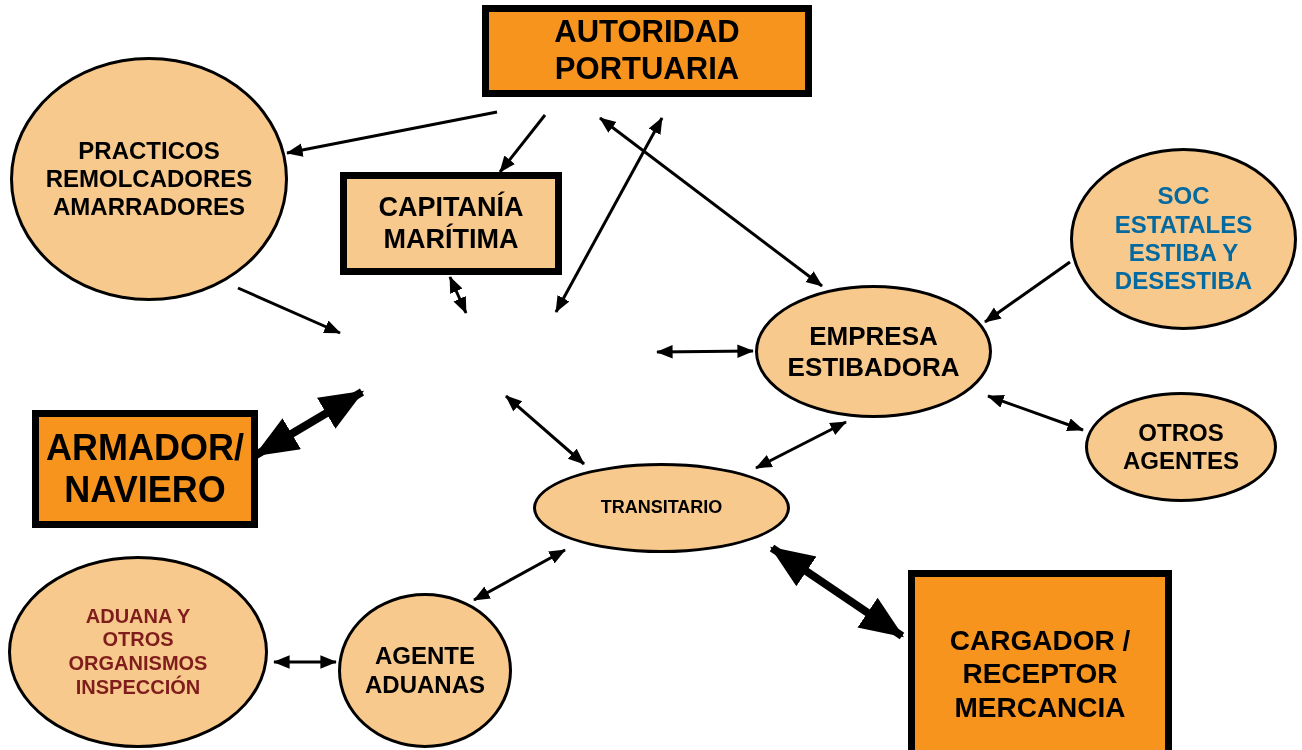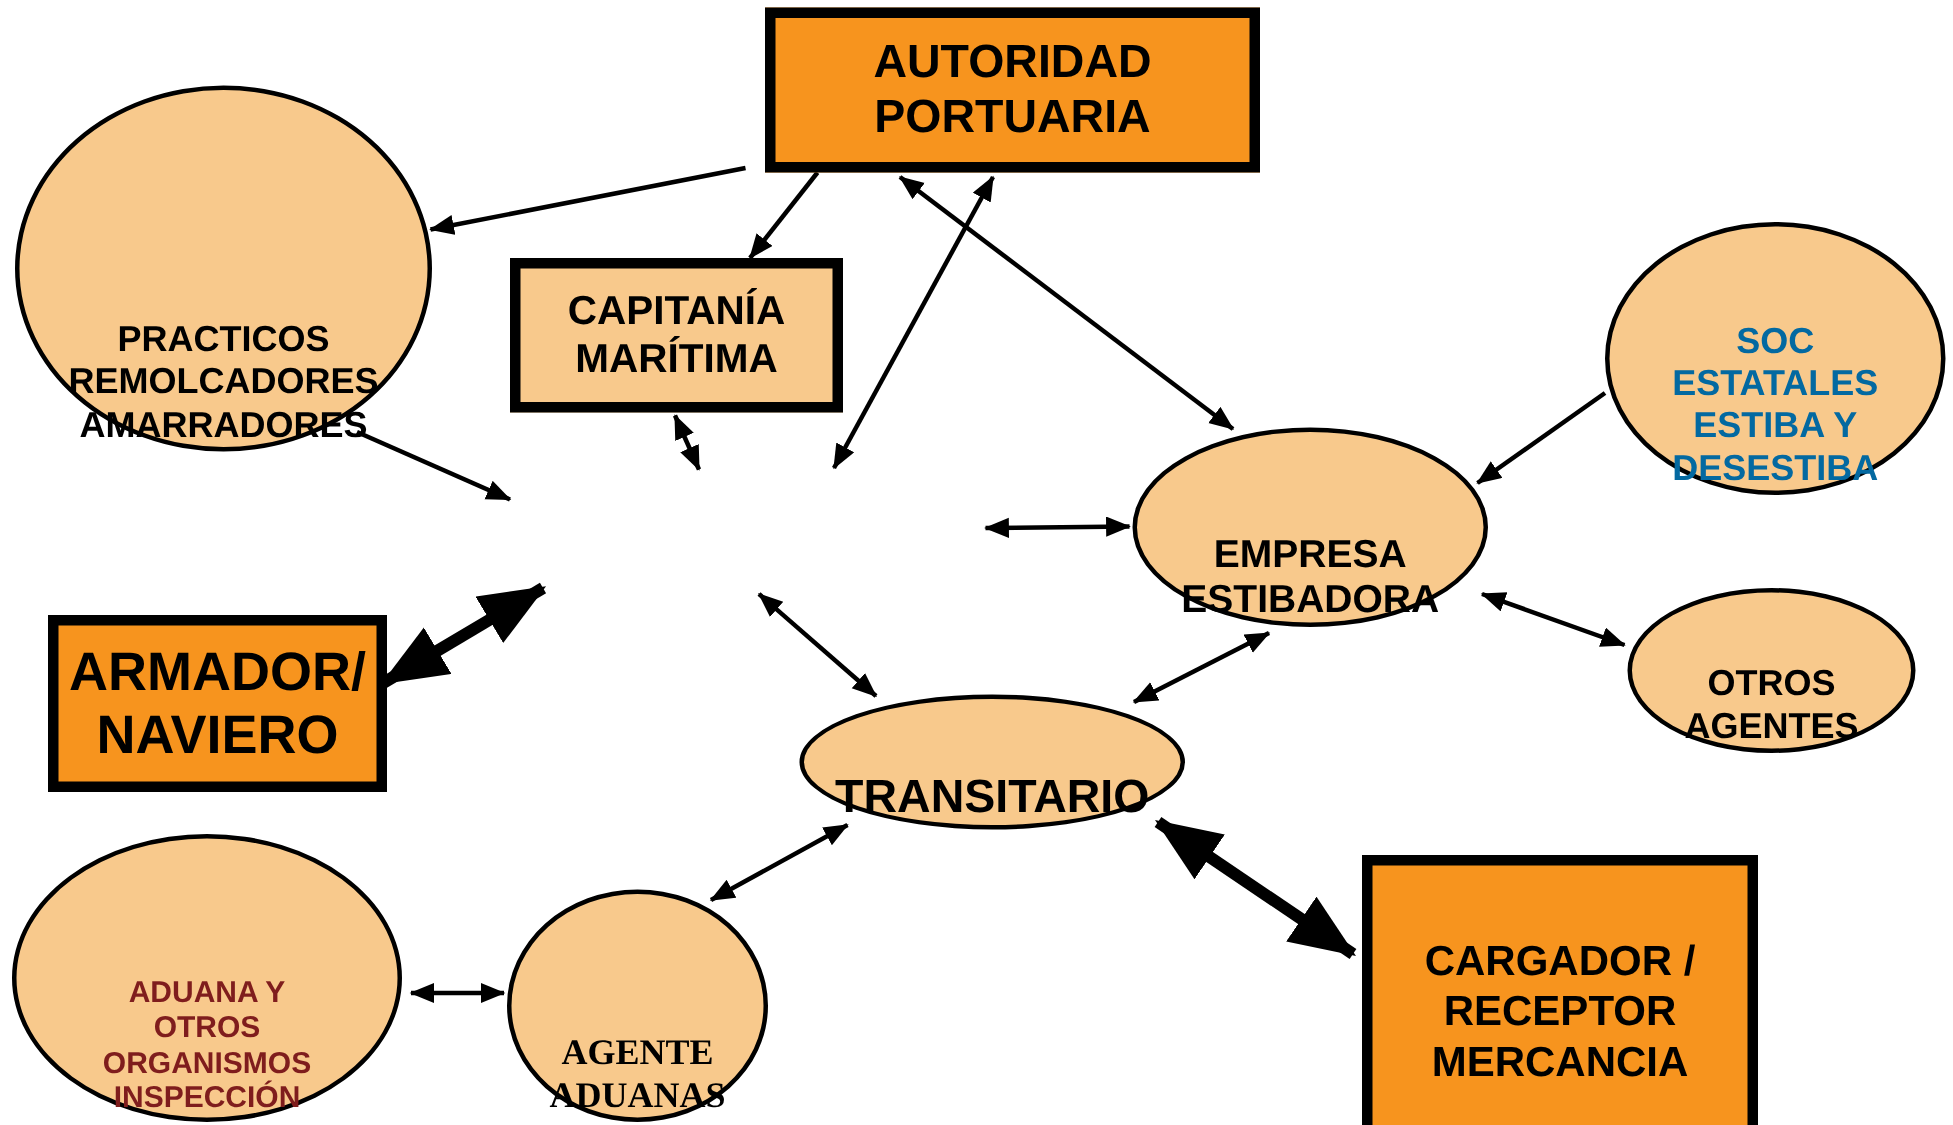--- a/index.html
+++ b/index.html
@@ -26,21 +26,21 @@
     font-weight: bold;
     color: #000000;
     border-style: solid;
     border-color: #000000;
     line-height: 1.18;
   }
   .node .label {
     white-space: pre-line;
     padding: 0 6px;
   }
-  .node.ellipse { border-radius: 50%; align-items: flex-end; }
+  .node.ellipse { border-radius: 50%; }
 </style>
 </head>
 <body>
 
 <div id="stage" style="background: rgb(255, 255, 255);">
   <svg id="edges" xmlns="http://www.w3.org/2000/svg" viewBox="0 0 1302 750">
     <defs>
       <marker id="arrowhead-end" markerWidth="6" markerHeight="5" refX="5.2" refY="2.25" orient="auto" markerUnits="strokeWidth">
         <path d="M0,0 L5.5,2.25 L0,4.5 Z" fill="#000000"></path>
       </marker>
@@ -58,21 +58,21 @@
       <line x1="1070" y1="262" x2="985" y2="322" stroke="#000000" stroke-width="3" marker-end="url(#arrowhead-end)"></line>
       <line x1="988" y1="396" x2="1083" y2="430" stroke="#000000" stroke-width="3" marker-end="url(#arrowhead-end)" marker-start="url(#arrowhead-start)"></line>
       <line x1="256" y1="455" x2="362" y2="392" stroke="#000000" stroke-width="8" marker-end="url(#arrowhead-end)" marker-start="url(#arrowhead-start)"></line>
       <line x1="506" y1="396" x2="584" y2="464" stroke="#000000" stroke-width="3" marker-end="url(#arrowhead-end)" marker-start="url(#arrowhead-start)"></line>
       <line x1="756" y1="468" x2="846" y2="422" stroke="#000000" stroke-width="3" marker-end="url(#arrowhead-end)" marker-start="url(#arrowhead-start)"></line>
       <line x1="565" y1="550" x2="474" y2="600" stroke="#000000" stroke-width="3" marker-end="url(#arrowhead-end)" marker-start="url(#arrowhead-start)"></line>
       <line x1="772" y1="548" x2="902" y2="636" stroke="#000000" stroke-width="8" marker-end="url(#arrowhead-end)" marker-start="url(#arrowhead-start)"></line>
       <line x1="336" y1="662" x2="274" y2="662" stroke="#000000" stroke-width="3" marker-end="url(#arrowhead-end)" marker-start="url(#arrowhead-start)"></line>
     </svg>
 
-<div class="node rect" style="left: 482px; top: 5px; width: 330px; height: 110px; border-width: 7px; background: rgb(247, 148, 30); font-size: 31px; color: rgb(0, 0, 0); margin-left: 28px;">
+<div class="node rect" style="left: 482px; top: 5px; width: 330px; height: 92px; border-width: 7px; background: rgb(247, 148, 30); font-size: 31px; color: rgb(0, 0, 0);">
       <span class="label">AUTORIDAD
 PORTUARIA</span>
     </div>
     <div class="node ellipse" style="left: 10px; top: 57px; width: 278px; height: 244px; border-width: 3px; background: rgb(248, 201, 140); font-size: 24px; color: rgb(0, 0, 0);">
       <span class="label">PRACTICOS
 REMOLCADORES
 AMARRADORES</span>
     </div>
     <div class="node rect" style="left: 340px; top: 172px; width: 222px; height: 103px; border-width: 7px; background: rgb(248, 201, 140); font-size: 27px; color: rgb(0, 0, 0);">
       <span class="label">CAPITANÍA
@@ -89,30 +89,30 @@
 ESTIBADORA</span>
     </div>
     <div class="node rect" style="left: 32px; top: 410px; width: 226px; height: 118px; border-width: 7px; background: rgb(247, 148, 30); font-size: 36px; color: rgb(0, 0, 0);">
       <span class="label">ARMADOR/
 NAVIERO</span>
     </div>
     <div class="node ellipse" style="left: 1085px; top: 392px; width: 192px; height: 110px; border-width: 3px; background: rgb(248, 201, 140); font-size: 24px; color: rgb(0, 0, 0);">
       <span class="label">OTROS
 AGENTES</span>
     </div>
-    <div class="node ellipse" style="left: 533px; top: 463px; width: 257px; height: 90px; border-width: 3px; background: rgb(248, 201, 140); font-size: 31px; color: rgb(0, 0, 0);">
+    <div class="node ellipse" style="left: 533px; top: 463px; width: 257px; height: 90px; border-width: 3px; background: rgb(248, 201, 140); font-size: 18px; color: rgb(0, 0, 0);">
       <span class="label">TRANSITARIO</span>
     </div>
     <div class="node ellipse" style="left: 8px; top: 556px; width: 260px; height: 192px; border-width: 3px; background: rgb(248, 201, 140); font-size: 20px; color: #7f1d1d;">
       <span class="label">ADUANA Y
 OTROS
 ORGANISMOS
 INSPECCIÓN</span>
     </div>
-    <div class="node ellipse" style="left: 338px; top: 593px; width: 174px; height: 155px; border-width: 3px; background: rgb(248, 201, 140); font-size: 24px; color: rgb(0, 0, 0); font-family: Liberation Serif, serif;">
+    <div class="node ellipse" style="left: 338px; top: 593px; width: 174px; height: 155px; border-width: 3px; background: rgb(248, 201, 140); font-size: 24px; color: rgb(0, 0, 0);">
       <span class="label">AGENTE
 ADUANAS</span>
     </div>
     <div class="node rect" style="left: 908px; top: 570px; width: 264px; height: 208px; border-width: 7px; background: rgb(247, 148, 30); font-size: 28px; color: rgb(0, 0, 0);">
       <span class="label">CARGADOR /
 RECEPTOR
 MERCANCIA</span>
     </div>
   </div>
 

